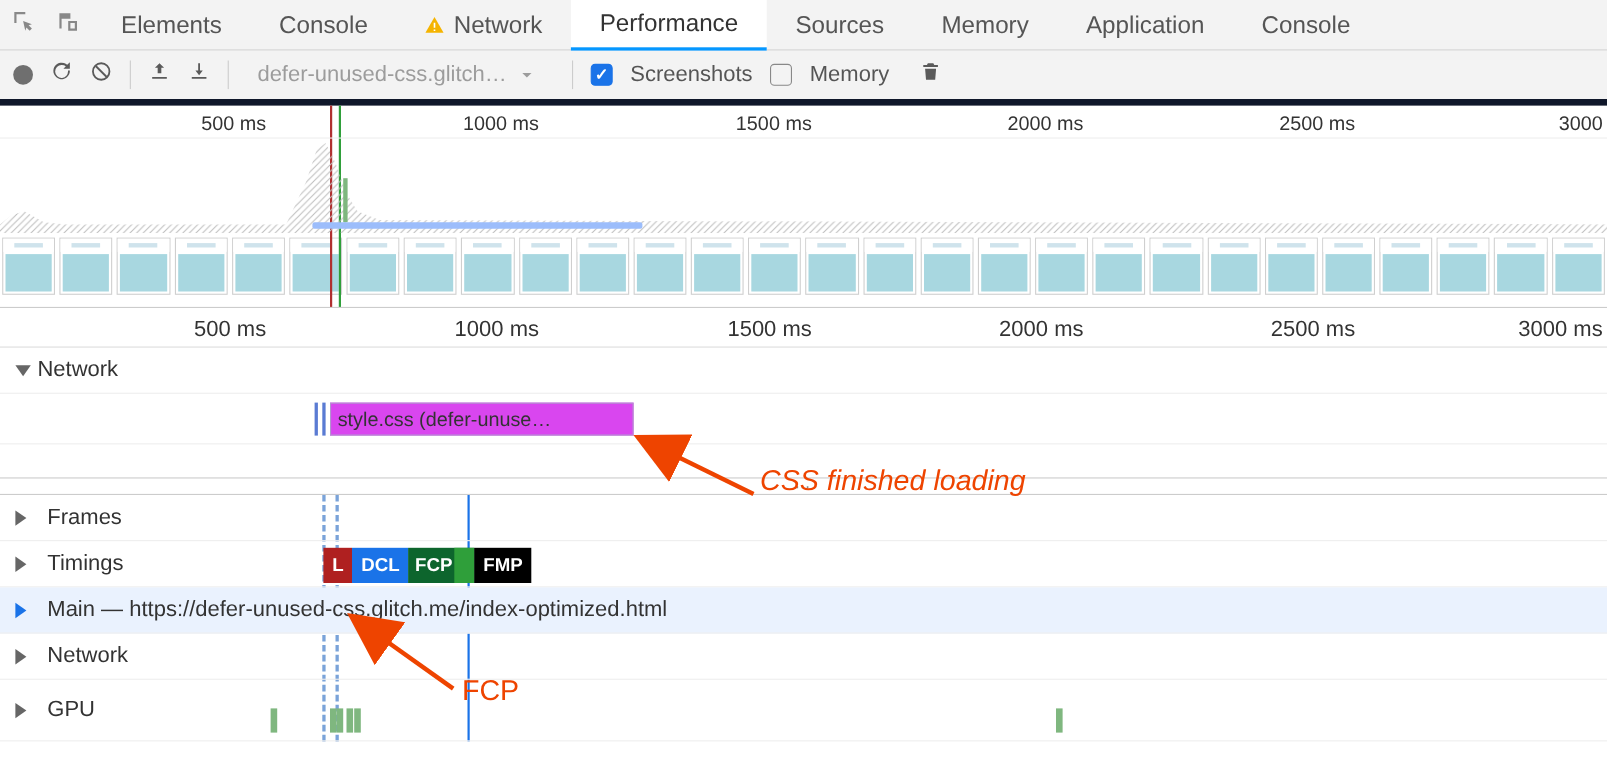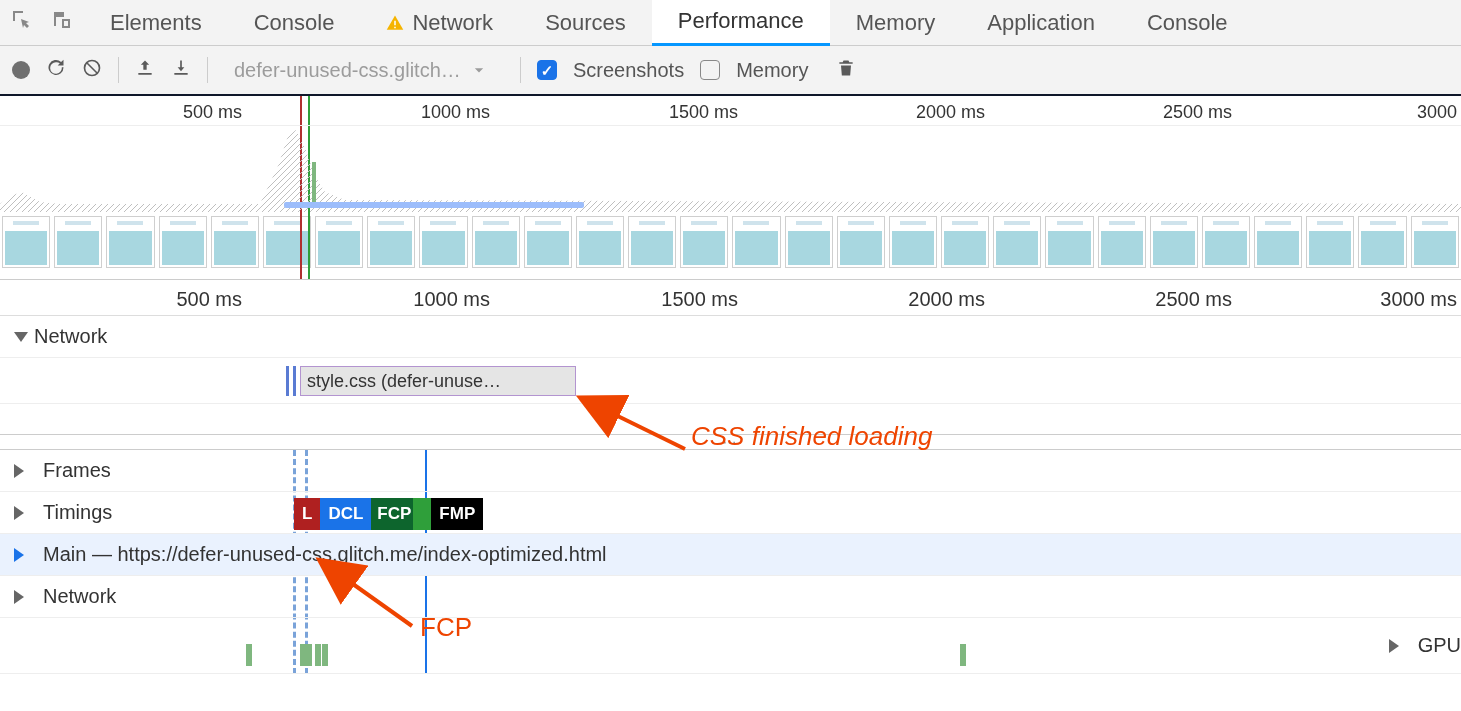--- a/index.html
+++ b/index.html
@@ -13,21 +13,21 @@
   }
   .tabs .tab-icons { display: flex; align-items: center; padding: 0 10px; gap: 16px; }
   .tabs .tab-icons svg { width: 24px; height: 24px; fill: #888; }
   .tabs .tab { padding: 0 26px; height: 46px; display: flex; align-items: center; cursor: default; gap: 8px; }
   .tabs .tab.active { background: #fff; border-bottom: 3px solid #0597ff; color: #333; }
   .tabs .warn-icon { width: 18px; height: 18px; }
 
   
   .toolbar {
     display: flex; align-items: center; height: 50px; padding: 0 12px; gap: 16px;
-    background: #f3f3f3; border-bottom: 2px solid #0f172a; font-size: 20px; color: #555; text-align: center;
+    background: #f3f3f3; border-bottom: 6px solid #0f172a; font-size: 20px; color: #555; text-align: center;
   }
   .toolbar .circle-solid { width: 18px; height: 18px; border-radius: 50%; background: #6f6f6f; }
   .toolbar svg { width: 20px; height: 20px; fill: #5a5a5a; }
   .vdiv { width: 1px; height: 26px; background: #ccc; }
   .toolbar .dd {
     display: flex; align-items: center; gap: 8px; color: #9c9c9c; font-size: 20px;
     padding: 0 10px; min-width: 280px;
   }
   .chk { width: 20px; height: 20px; border: 1px solid #888; border-radius: 4px; display: inline-flex; align-items: center; justify-content: center; flex-shrink: 0; }
   .chk.on { background: #1a73e8; border-color: #1a73e8; }
@@ -58,33 +58,33 @@
 
   
   .tracks { position: relative; }
   .track { height: 42px; border-bottom: 1px solid #eee; position: relative; }
   .track .label { position:absolute; left:14px; top:9px; font-size:20px; color:#333; display:flex; align-items:center; gap:6px; }
   .arrow-tri { width:0; height:0; border-left:7px solid transparent; border-right:7px solid transparent; border-bottom:10px solid #666; transform: rotate(180deg); }
   .track.network { height: 42px; }
   .track.res { height: 46px; }
   .track.res .bar {
     position:absolute; top:8px; height:30px; display:flex; align-items:center;
-    background: #e5e5e5; border:1px solid #b394d0; font-size:18px; color:#333; padding:0 6px;
+    background: #d946ef; border:1px solid #b394d0; font-size:18px; color:#333; padding:0 6px;
   }
   .track.res .pre { position:absolute; top:8px; height:30px; width:3px; background:#5a7bd3; }
 
   .drag-area { height: 16px; border-top:1px solid #ccc; border-bottom:1px solid #ccc; background:#fff; position:relative; display:flex; align-items:center; justify-content:center; }
   .drag-dots { color:#888; letter-spacing:2px; font-size:14px; }
 
   .lower { position: relative; }
   .row { height:42px; border-bottom:1px solid #eee; position:relative; display:flex; align-items:center; padding-left:14px; font-size:20px;gap:11px; }
   .row .tri { display:inline-block; width:0; height:0; border-top:7px solid transparent; border-bottom:7px solid transparent; border-left:10px solid #666; margin-right:8px; }
   .row.main { background:#eaf2fe; }
   .row.main .tri { border-left-color:#1a73e8; }
-  .row.gpu { height: 56px; justify-content: flex-end; }
+  .row.gpu { height: 56px; }
 
   .timing-blocks { position:absolute; top:6px; display:flex; height:32px; }
   .tb { height:32px; display:flex; align-items:center; justify-content:center; color:#fff; font-weight:bold; font-size:17px; padding:0 8px; white-space:nowrap; }
   .tb.l   { background:#af2020; }
   .tb.dcl { background:#1a73e8; }
   .tb.fcp { background:#0d652d; position:relative; padding-right:0; padding-left:6px;}
   .tb.fmp { background:#000000; }
   .fp-vert { position:absolute; width:2px; background:#1a73e8; top:0; bottom:0; }
 
   .gpu-bars { position:absolute; top:24px; left:0; right:0; height:24px; }
@@ -114,25 +114,25 @@
   <div class="tab">
       <span>Console</span>
     </div>
   <div class="tab">
     <svg class="warn-icon" viewBox="0 0 24 24">
         <path fill="#f5b400" d="M12 2L1 21h22L12 2z"></path>
         <path fill="#fff" d="M11 9h2v6h-2zM11 17h2v2h-2z"></path>
       </svg>
     <span>Network</span>
   </div>
-  <div class="tab">
-      <span>Sources</span>
-    </div>
   <div class="tab active">
       <span>Performance</span>
+    </div>
+  <div class="tab">
+      <span>Sources</span>
     </div>
   <div class="tab">
       <span>Memory</span>
     </div>
   <div class="tab">
       <span>Application</span>
     </div>
   <div class="tab">
       <span>Console</span>
     </div>

